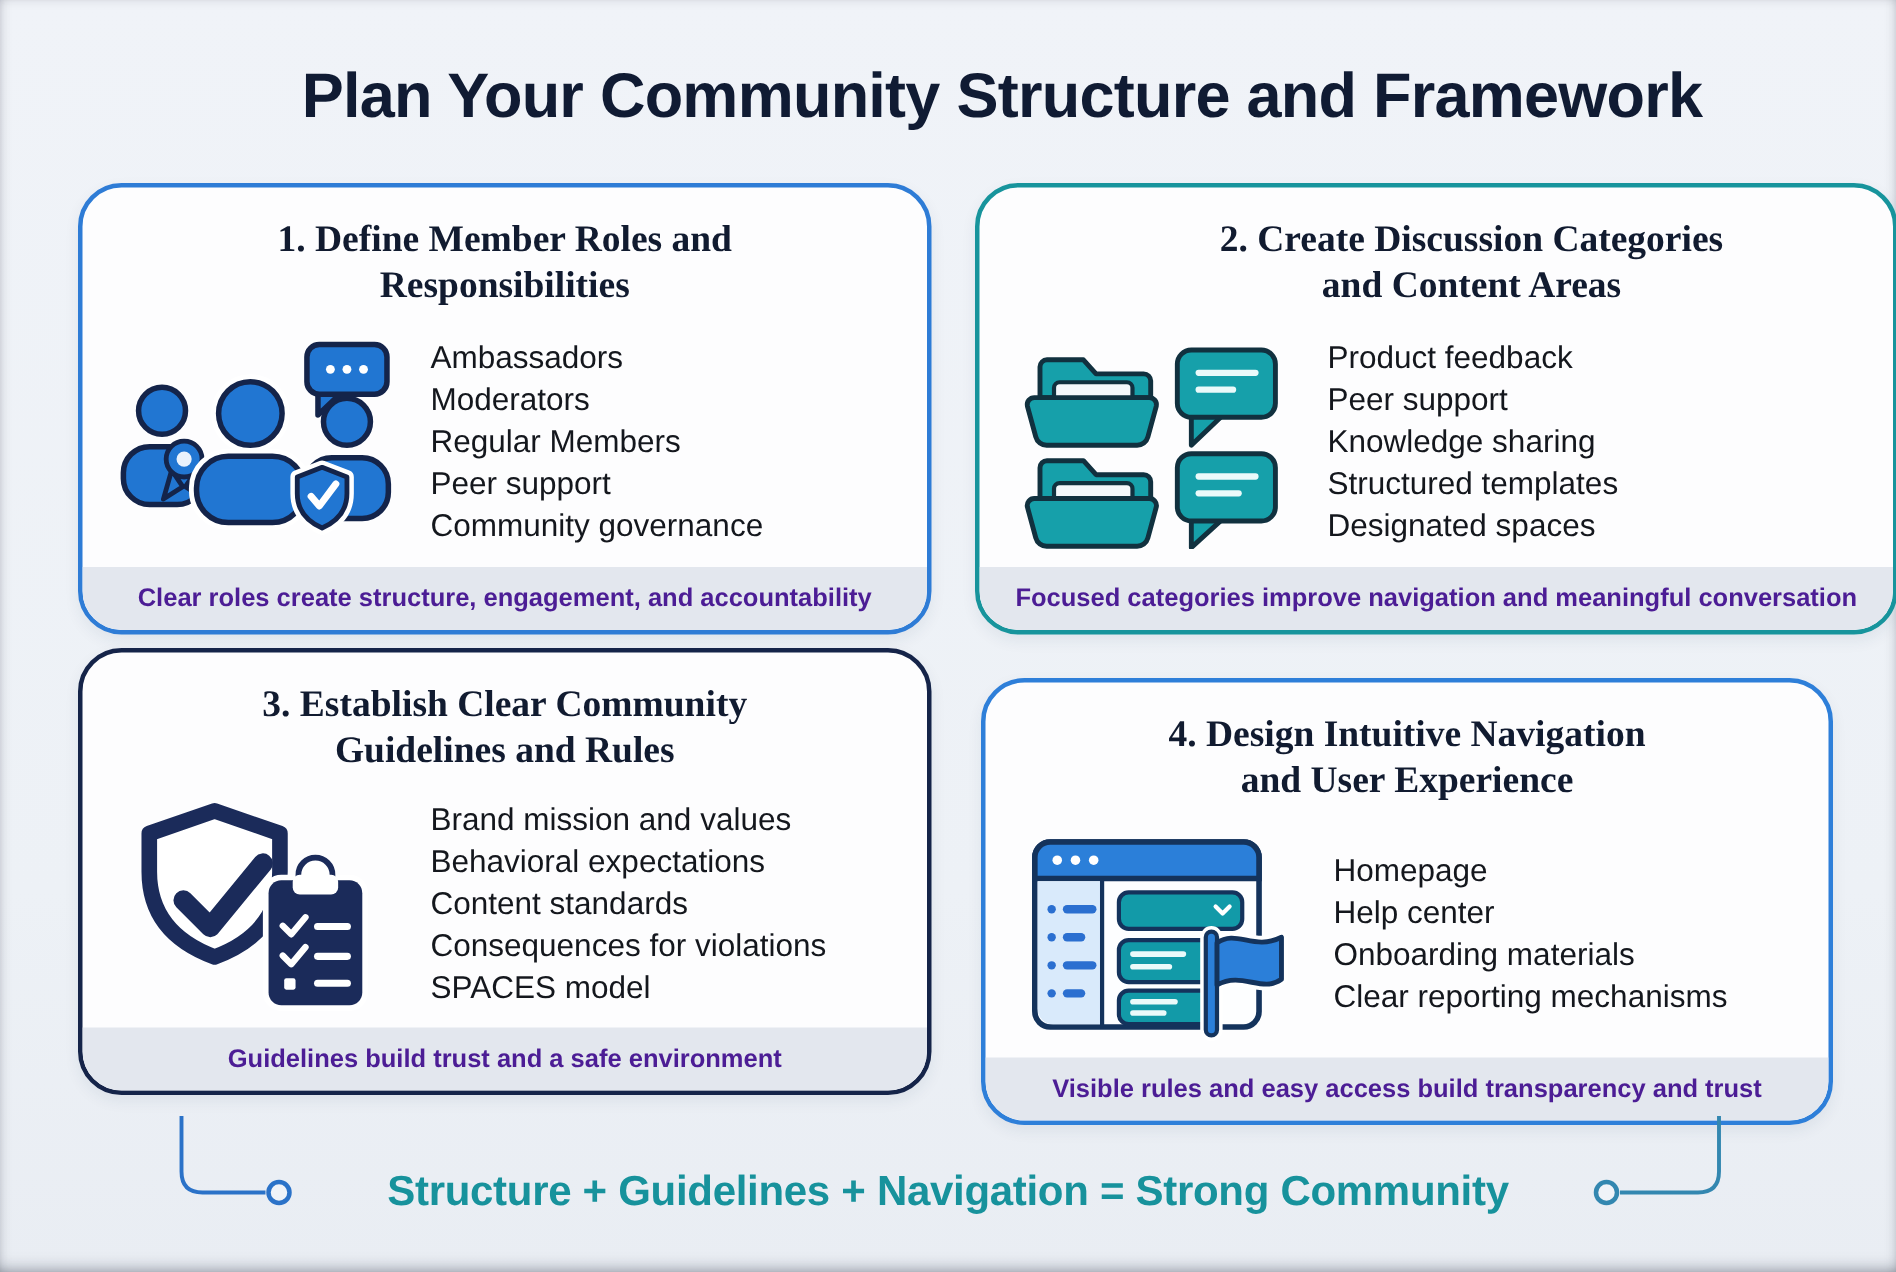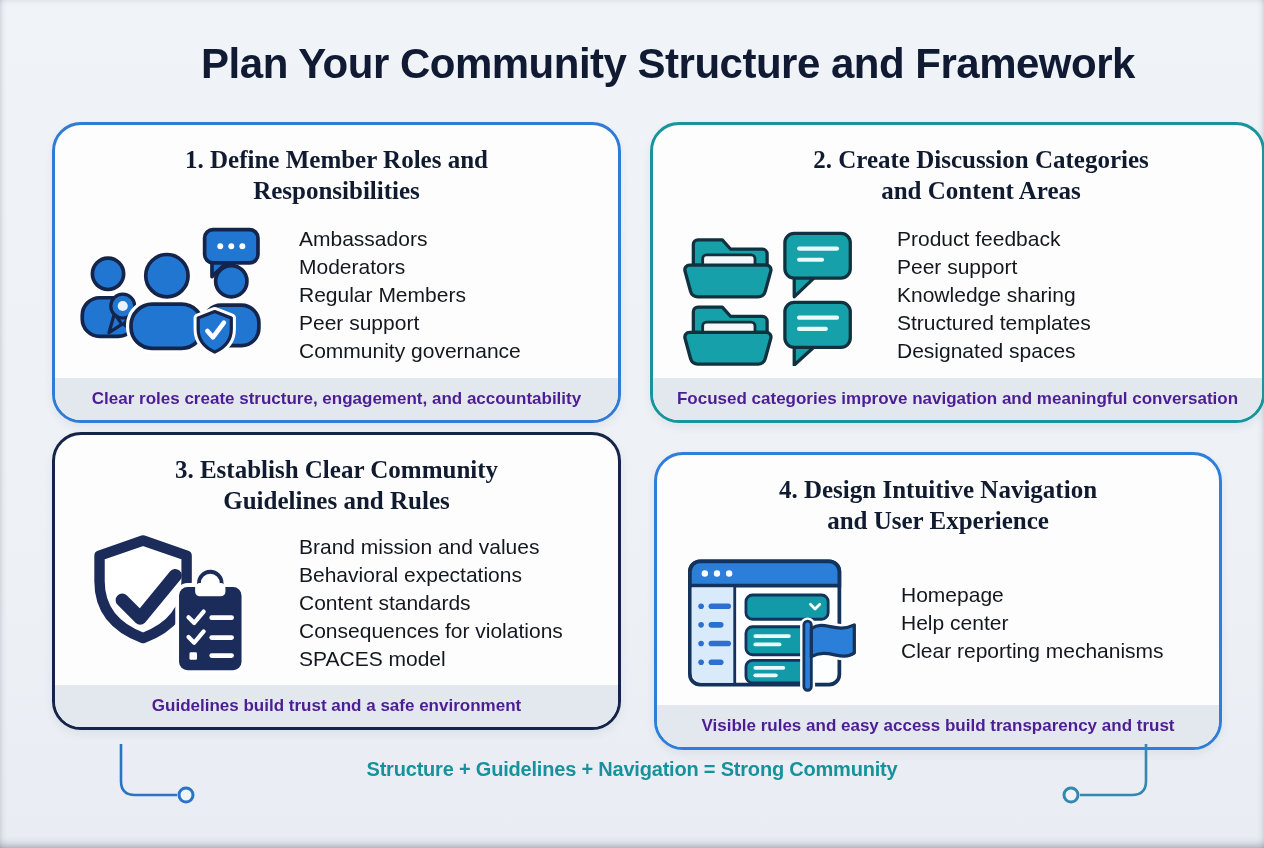--- a/index.html
+++ b/index.html
@@ -44,37 +44,37 @@
   }
   .card-content{
     position:absolute;left:0;right:0;top:88px;bottom:44px;
     display:flex;align-items:center;
   }
   .icon-wrap{
     flex:0 0 232px;
     display:flex;align-items:center;justify-content:center;
   }
   .item-list{
-    list-style:none;margin:12px;padding:0;
+    list-style:none;margin:0;padding:0;
     font-size:21px;line-height:28px;
     color:#14171d;
   }
   .caption-bar{
     position:absolute;left:0;right:0;bottom:0;height:42px;
     background:#e3e7ee;
     display:flex;align-items:center;justify-content:center;
     font-size:17px;color:#4c1d95;
     border-radius:0 0 25px 25px;
     font-weight:bold;
   }
   .connector-layer{position:absolute;left:0;top:744px;width:1264px;height:104px;}
   .footer-formula{
-    position:absolute;top:758px;left:0;width:100%;
+    position:absolute;top:778px;left:0;width:100%;
     text-align:center;
-    font-size:20px;font-weight:800;letter-spacing:-.2px;
+    font-size:28px;font-weight:800;letter-spacing:-.2px;
     color:#17929c;
   }
 </style>
 </head>
 <body>
 
 <div class="page">
 
   <div class="main-title">Plan Your Community Structure and Framework</div>
 
@@ -231,20 +231,21 @@
 
           <rect x="130" y="74" width="8" height="74" rx="4" fill="#2b7fd9" stroke="#fff" stroke-width="8"></rect>
           <path d="M138,82 C152,72 164,88 184,78 v30 C170,118 156,102 138,112 z" fill="#2b7fd9" stroke="#fff" stroke-width="9" stroke-linejoin="round"></path>
           <rect x="130" y="74" width="8" height="74" rx="4" fill="#2b7fd9" stroke="#14335c" stroke-width="3"></rect>
           <path d="M138,82 C152,72 164,88 184,78 v30 C170,118 156,102 138,112 z" fill="#2b7fd9" stroke="#14335c" stroke-width="3.5" stroke-linejoin="round"></path>
         </svg>
       </div>
       <ul class="item-list">
         <li>Homepage</li>
         <li>Help center</li>
+        <li>Onboarding materials</li>
         <li>Clear reporting mechanisms</li>
       </ul>
     </div>
     <div class="caption-bar">Visible rules and easy access build transparency and trust</div>
   </div>
 
   <svg class="connector-layer" width="1264" height="104" viewBox="0 0 1264 104" aria-hidden="true">
     <path d="M121,0 V37 Q121,51 135,51 H177" fill="none" stroke="#2b72c8" stroke-width="2.6"></path>
     <circle cx="186" cy="51" r="7" fill="#f0f3f8" stroke="#2b72c8" stroke-width="3"></circle>
     <path d="M1146,0 V37 Q1146,51 1132,51 H1080" fill="none" stroke="#3387b0" stroke-width="2.6"></path>

